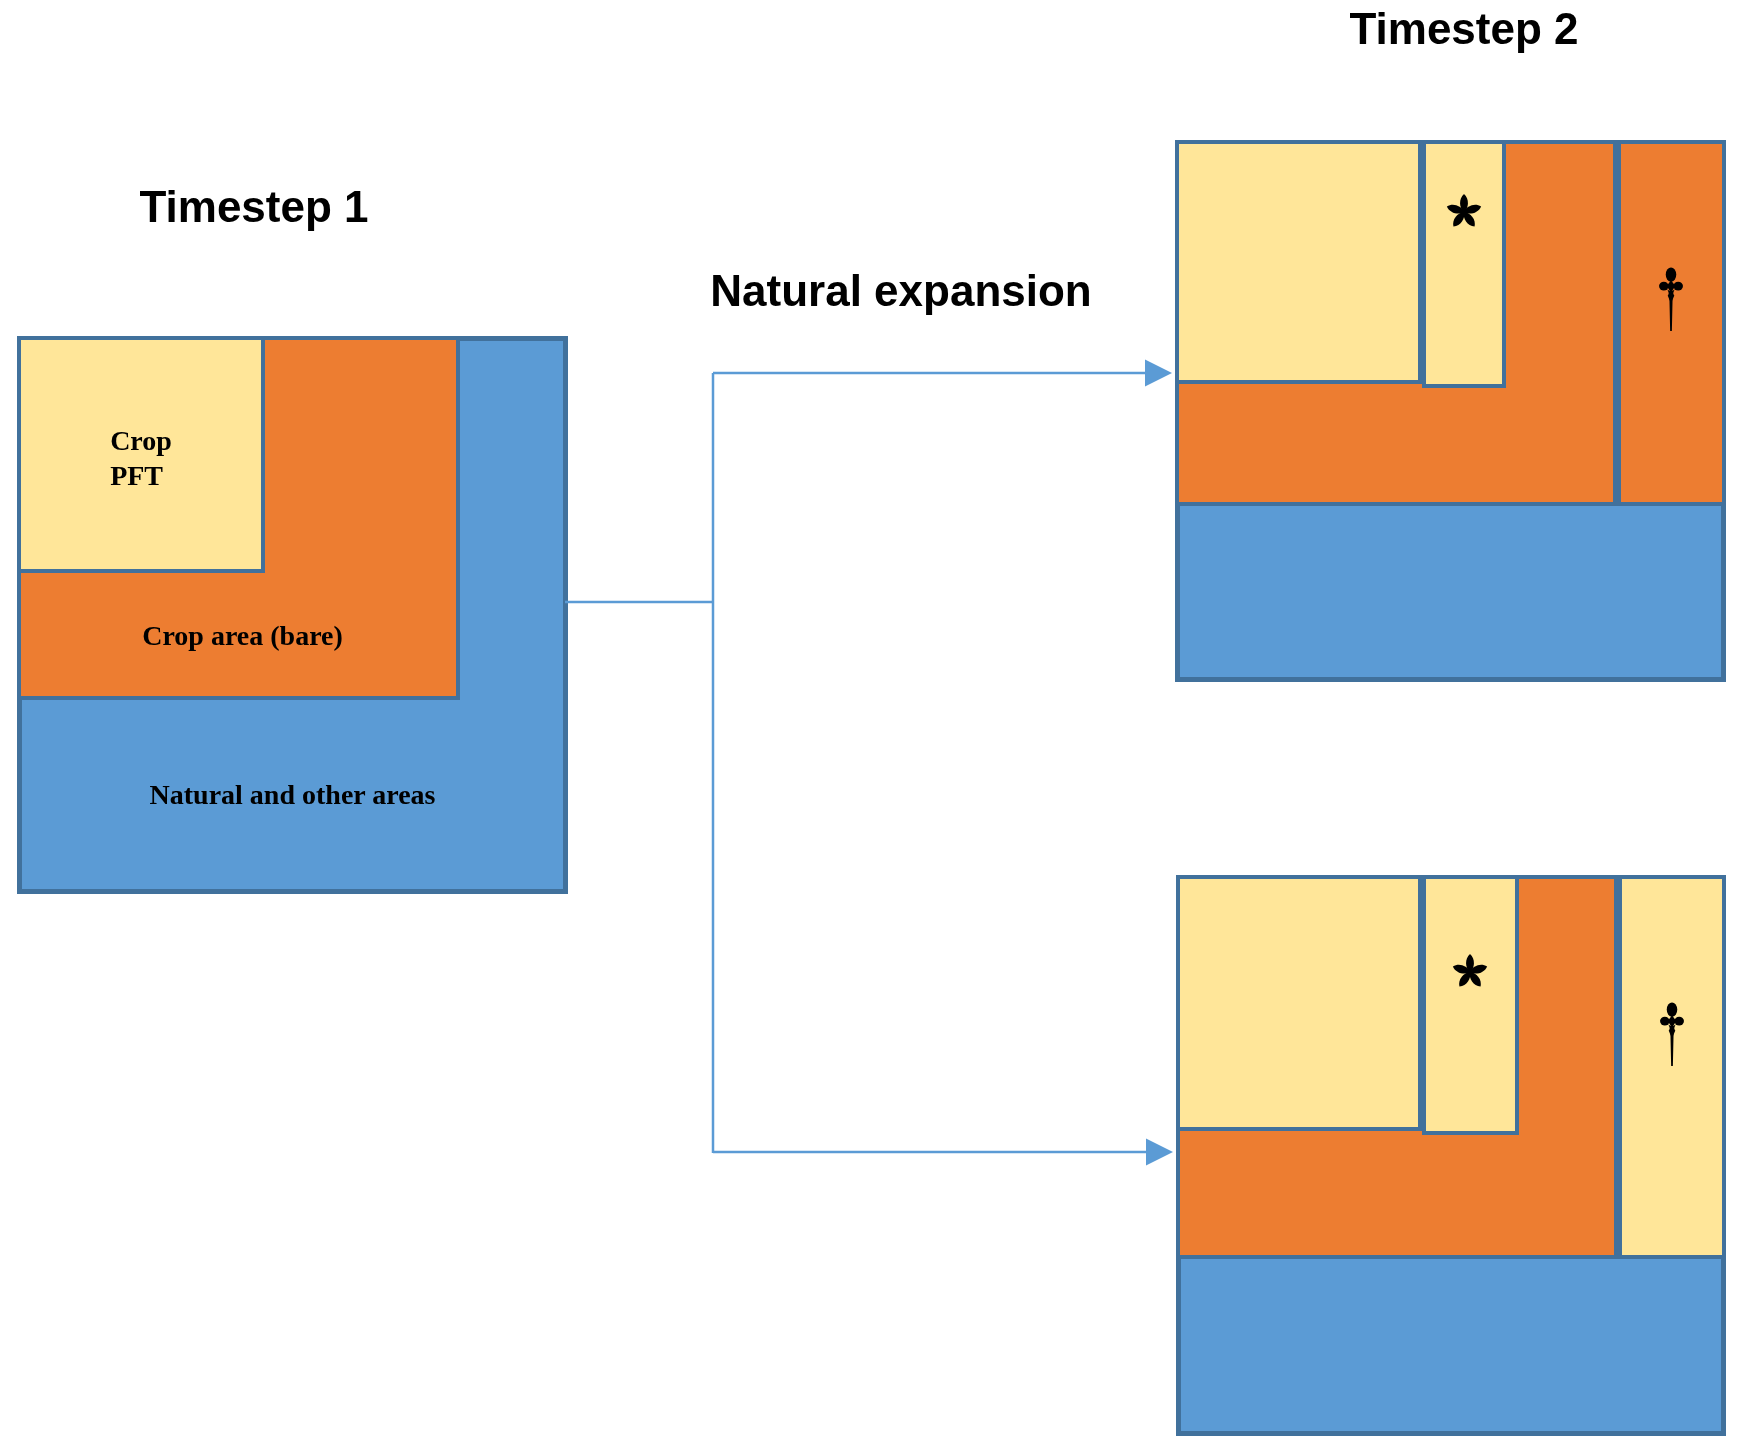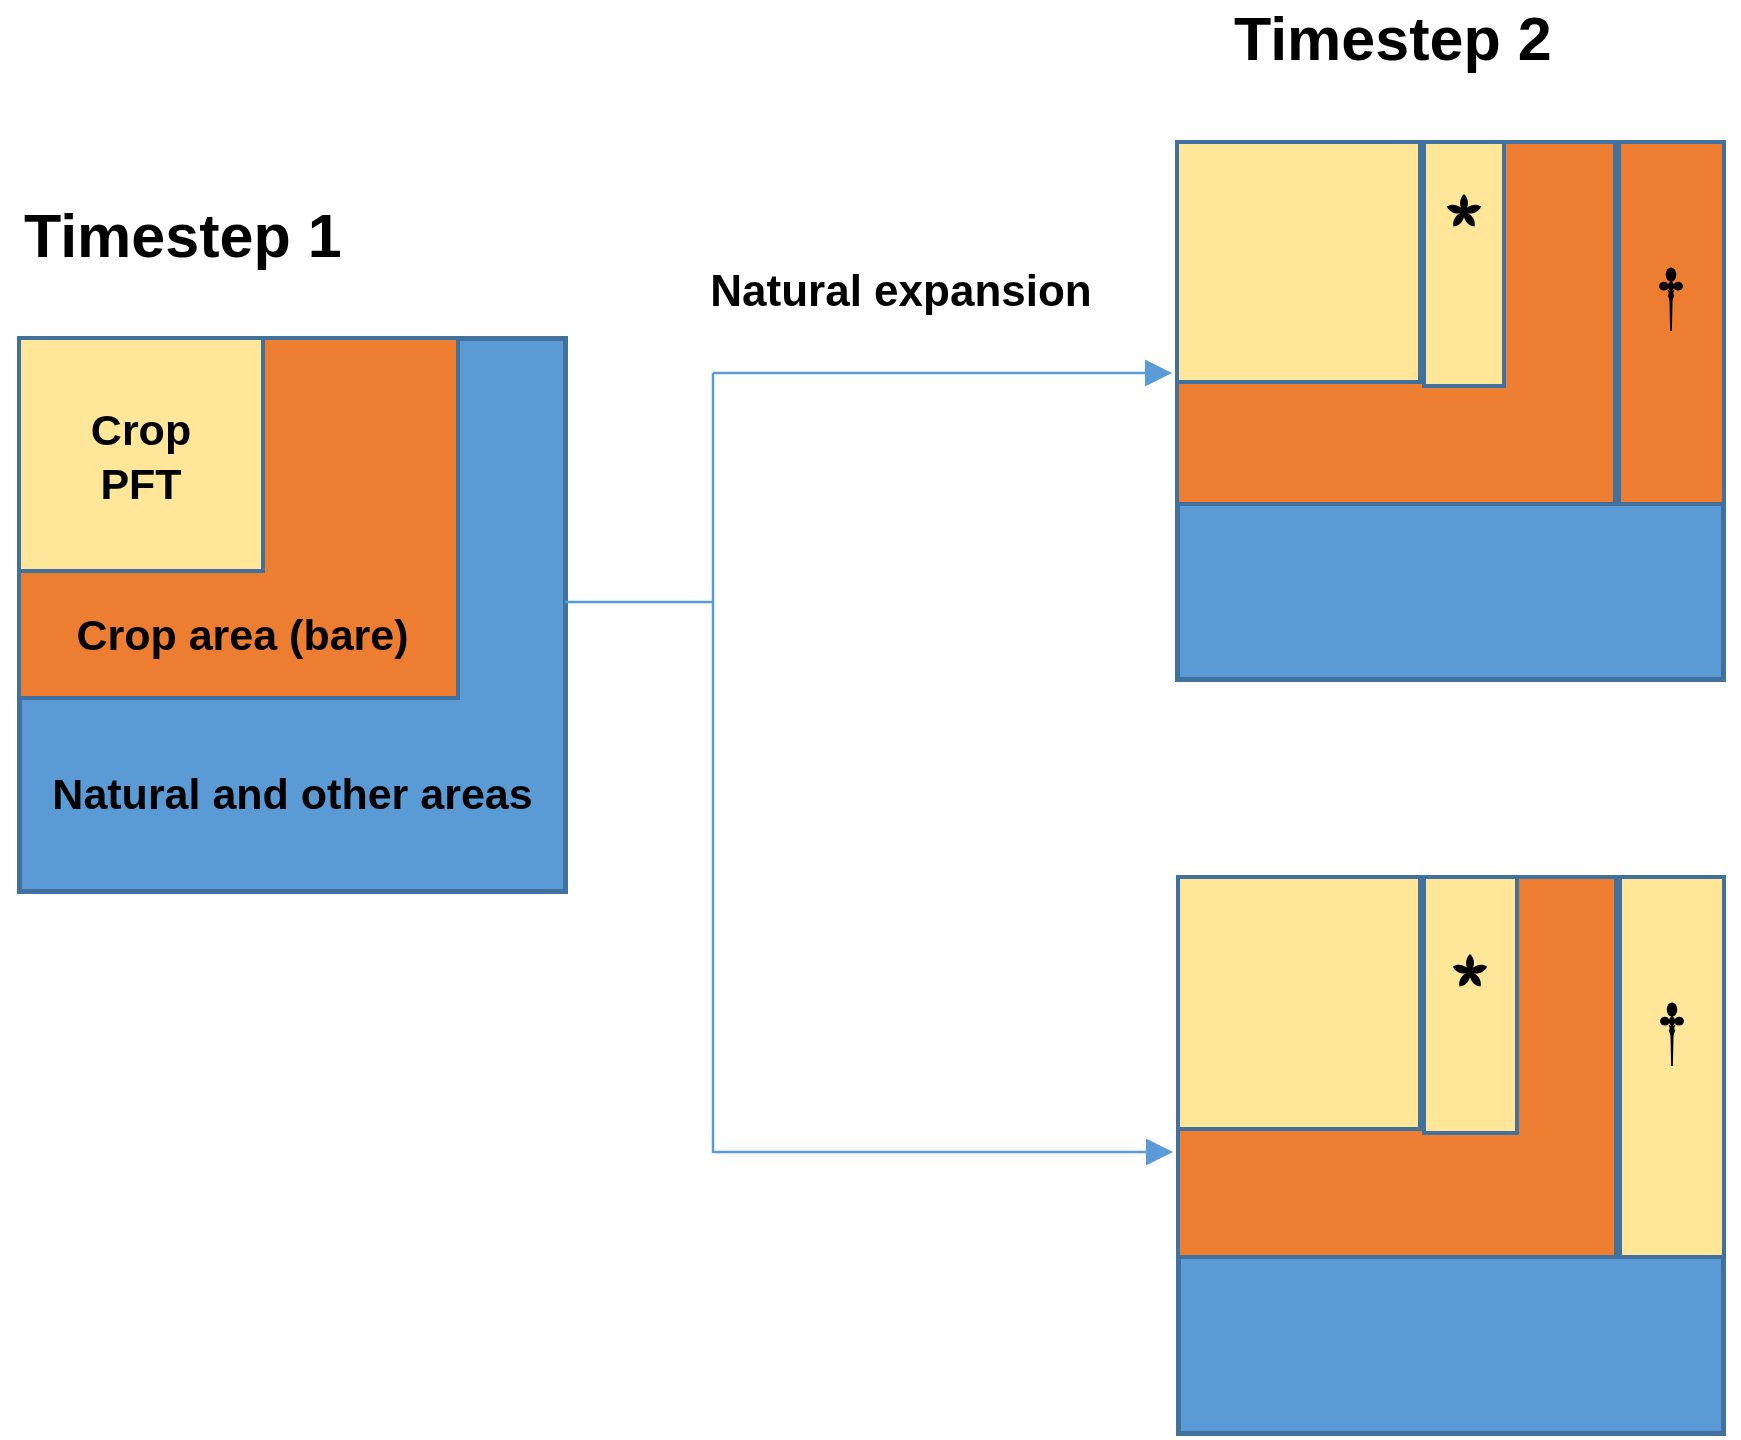--- a/index.html
+++ b/index.html
@@ -4,36 +4,36 @@
 <style>
   html,body{margin:0;padding:0;background:#ffffff;}
   .canvas{
     position:relative;width:1741px;height:1440px;background:#ffffff;overflow:hidden;
     font-family:"Liberation Sans","DejaVu Sans",sans-serif;color:var(--text,#000);
   }
   .region{position:absolute;box-sizing:border-box;border:4px solid var(--border);}
   .outer{border-width:5px;background:var(--blue);}
   .orange{background:var(--orange);}
   .yellow{background:var(--yellow);}
-  .title{position:absolute;font-weight:700;font-size:61px;white-space:nowrap;}
+  .title{position:absolute;font-weight:700;font-size:44px;text-align:center;white-space:nowrap;}
   .flowlabel{position:absolute;font-weight:700;font-size:44px;text-align:center;white-space:nowrap;}
   .boxlabel{
-    position:absolute;display:flex;align-items:center;justify-content:center;text-align:center;
-    font-weight:700;font-size:43px;line-height:1.25;white-space:pre-line;
+    position:absolute;display:flex;align-items:center;justify-content:center;
+    font-weight:700;font-size:28px;line-height:1.25;white-space:pre-line;font-family:Liberation Serif, serif;
   }
   .sym{position:absolute;}
   .sym svg{display:block;}
   #connectors{position:absolute;left:0;top:0;pointer-events:none;}
 </style>
 </head>
 <body>
 
 <div class="canvas">
 
-  <div class="title" style="left:24px;top:201px;width:460px;">Timestep 1</div>
+  <div class="title" style="left:24px;top:182px;width:460px;">Timestep 1</div>
   <div class="title" style="left:1234px;top:4px;width:460px;">Timestep 2</div>
 
   <div class="flowlabel" style="left:651px;top:266px;width:500px;">Natural expansion</div>
 
   <div class="region outer" style="left:17px;top:336px;width:551px;height:558px;"></div>
   <div class="region orange" style="left:17px;top:336px;width:443px;height:364px;"></div>
   <div class="region yellow" style="left:17px;top:336px;width:248px;height:237px;"></div>
 
   <div class="boxlabel" style="left:21px;top:346px;width:240px;height:223px;">Crop
 PFT</div>

